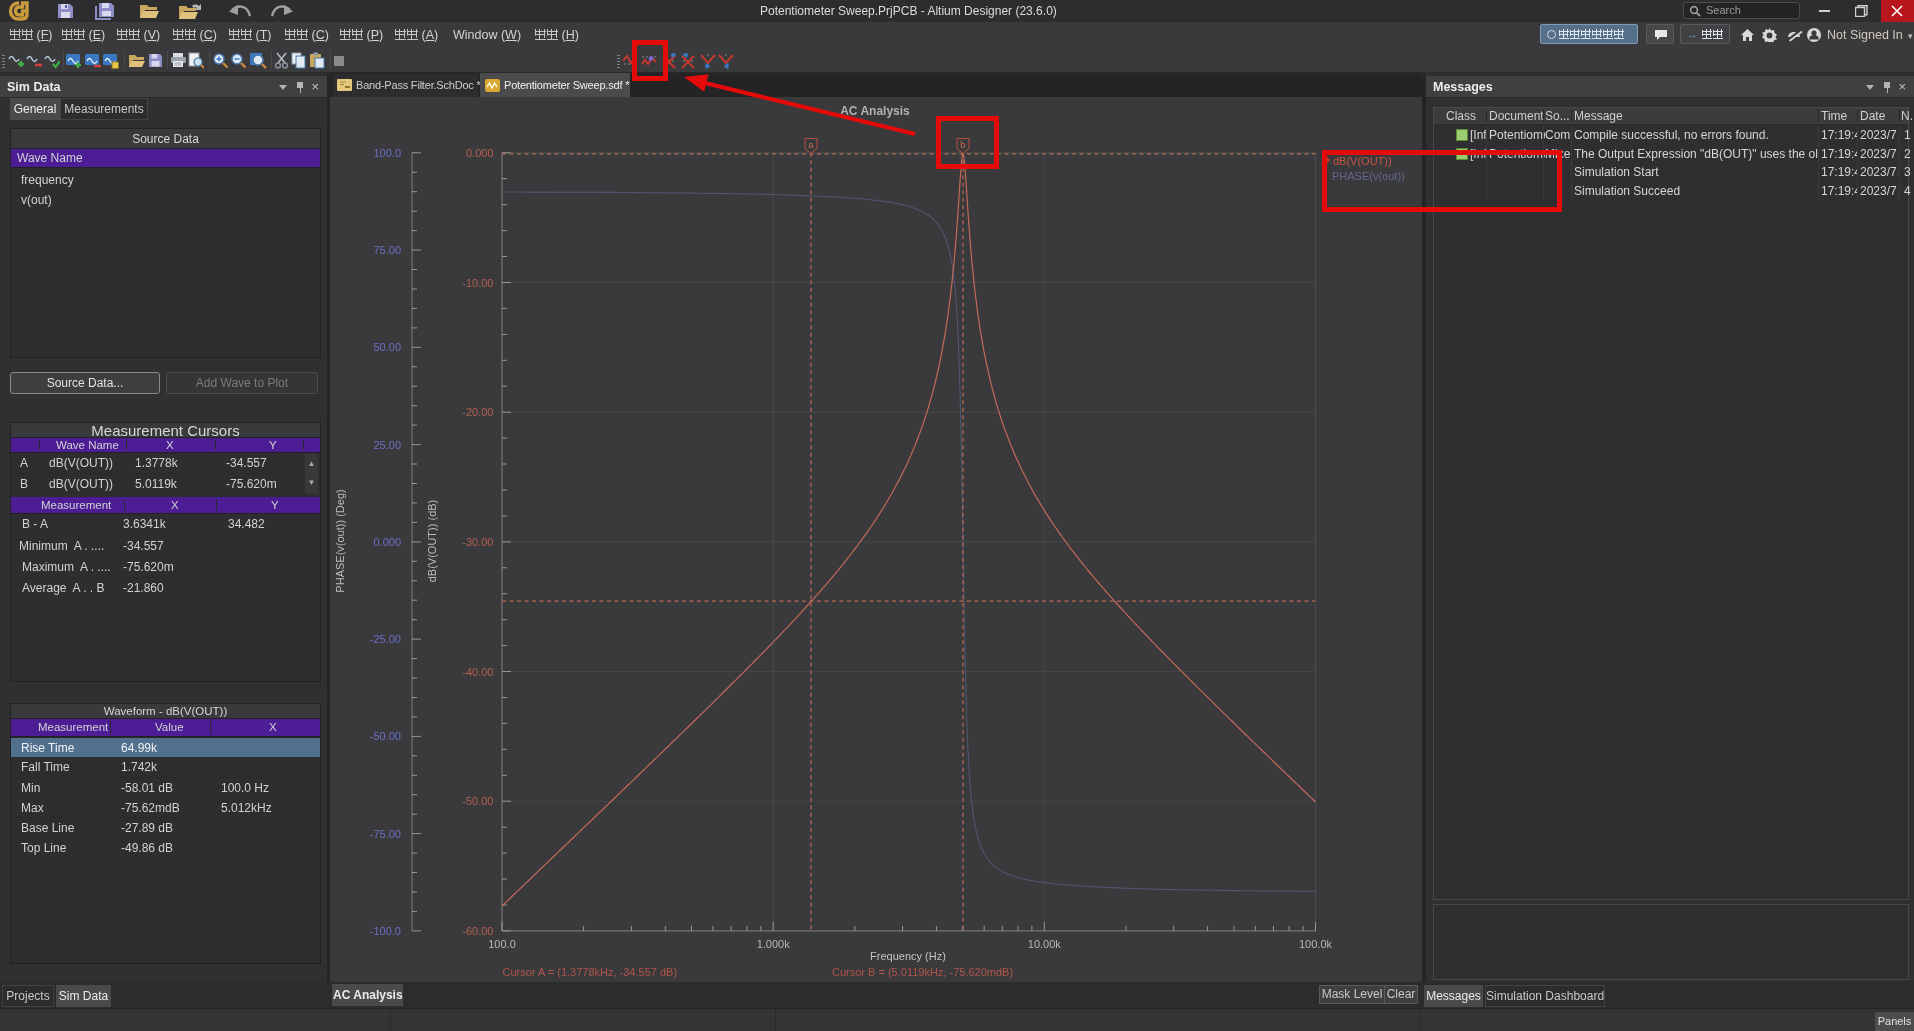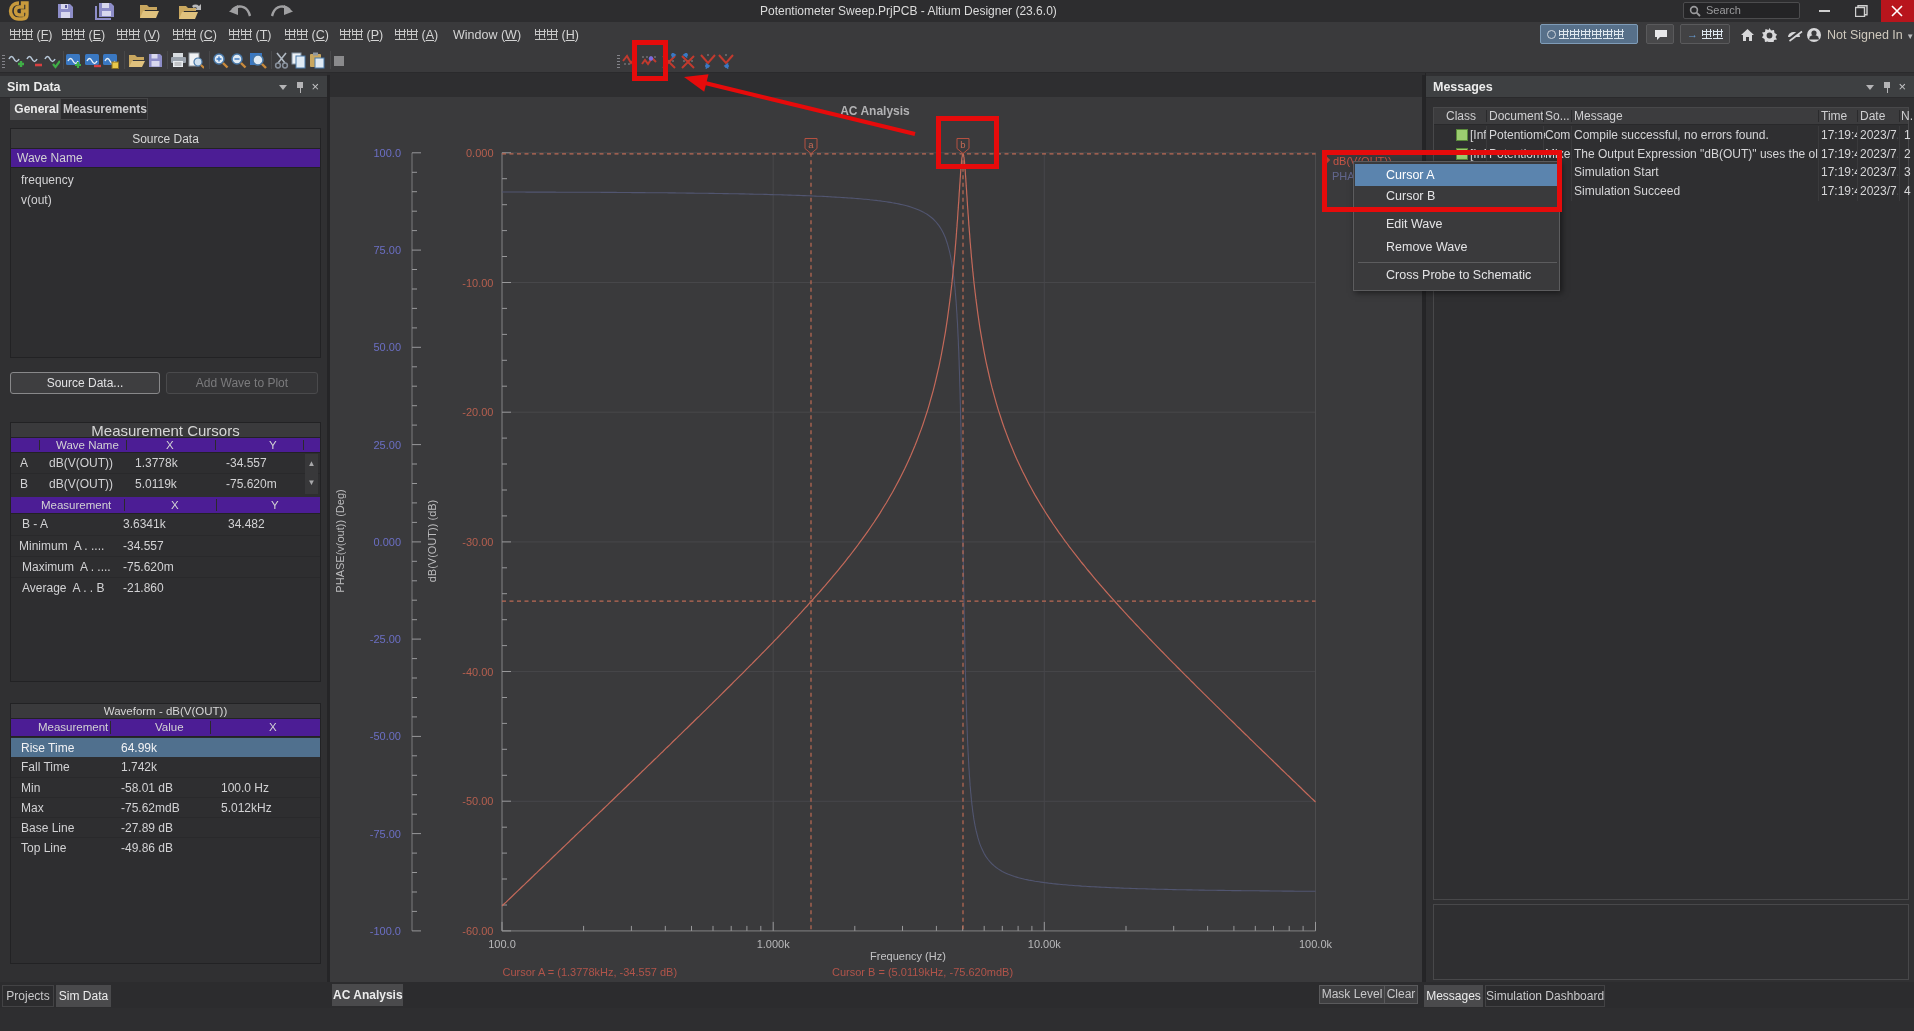--- a/index.html
+++ b/index.html
@@ -38,21 +38,21 @@
 
 #leftpanel{position:absolute;left:0;top:73px;width:327px;height:909px;background:#303032;}
 .phead{position:absolute;left:0;width:100%;height:22px;background:#3e4042;border-bottom:1px solid #2a2a2c;}
 .phead b{position:absolute;left:7px;top:4px;color:#ececec;font-size:12.5px;}
 .picons2{position:absolute;top:6px;right:8px;width:40px;height:12px;}
 .picons2::before{content:"";position:absolute;left:0;top:3px;border-left:4px solid transparent;border-right:4px solid transparent;border-top:5px solid #b4b4b6;}
 .picons2::after{content:"\00d7";position:absolute;right:0;top:-3px;color:#c4c4c6;font-size:13px;}
 .pin{position:absolute;left:17px;top:0px;width:8px;height:12px;}
 .pin i{position:absolute;left:1px;top:0;width:6px;height:6px;background:#b4b4b6;}
 .pin b{position:absolute;left:3.5px;top:6px;width:1.2px;height:5px;background:#b4b4b6;}
-.tab{position:absolute;font-size:12px;color:#c8c8ca;background:#2c2c2e;border:1px solid #434345;text-align:right;font-weight:bold;}
+.tab{position:absolute;font-size:12px;color:#c8c8ca;background:#2c2c2e;border:1px solid #434345;text-align:center;}
 .tab.on{background:#4a4a4c;color:#ececec;border-color:#4a4a4c;}
 .grp{position:absolute;left:10px;width:311px;border:1px solid #222224;background:#2e2e30;}
 .ghead{height:19px;background:#3a3a3c;border-bottom:1px solid #222224;color:#d6d6d6;font-size:12px;text-align:center;line-height:19px;}
 .chead{background:#4c1d95;border-bottom:1px solid #222224;color:#d2d2d4;font-size:12px;position:relative;}
 .row{position:relative;color:#d2d2d4;font-size:12px;}
 .cell{position:absolute;top:0;white-space:nowrap;}
 .vline{position:absolute;top:2px;bottom:2px;width:1px;background:#2a2a2c;}
 
 #btabs{position:absolute;left:0;top:982px;width:1914px;height:26px;background:#2c2c2e;}
 #statusbar{position:absolute;left:0;top:1008px;width:1914px;height:23px;background:#343436;border-top:1px solid #232325;}
@@ -375,20 +375,31 @@
         </div>
   <div class="row" style="height:20px;line-height:20px;border-top:1px solid #29292b">
           <span class="cell" style="left:10px">Base Line</span>
           <span class="cell" style="left:110px">-27.89 dB</span>
         </div>
   <div class="row" style="height:20px;line-height:20px;border-top:1px solid #29292b">
           <span class="cell" style="left:10px">Top Line</span>
           <span class="cell" style="left:110px">-49.86 dB</span>
         </div>
 </div>
+</div>
+<div id="docbar">
+<div class="abs" style="left:3px;top:1px;width:145px;height:23px;background:#2d2d2f;color:#cdcdcf;font-size:11px;letter-spacing:-0.2px;line-height:23px"><svg style="position:absolute;left:4px;top:5px" width="15" height="12" viewBox="0 0 15 12">
+          <rect x="0" y="0" width="15" height="12" rx="1" fill="#e3c77c"></rect>
+          <rect x="8" y="7" width="5" height="2" fill="#8a7430"></rect>
+          <path d="M3 3 h6 M3 5.5 h4" stroke="#a08a40" stroke-width="1"></path>
+        </svg><span style="margin-left:23px">Band-Pass Filter.SchDoc *</span></div>
+<div class="abs" style="left:150px;top:0px;width:150px;height:24px;background:#4b4b4d;color:#f0f0f2;font-size:11px;letter-spacing:-0.2px;line-height:24px"><svg style="position:absolute;left:5px;top:6px" width="15" height="13" viewBox="0 0 15 13">
+          <rect x="0" y="0" width="15" height="13" rx="2" fill="#d8a830"></rect>
+          <path d="M2 8 l2.5 -4 2.5 5 2.5 -5 2.5 4" fill="none" stroke="#fff" stroke-width="1.3"></path>
+        </svg><span style="margin-left:24px">Potentiometer Sweep.sdf *</span></div>
 </div>
 <div id="chartwin">
 <svg width="1092" height="885" viewBox="0 0 1092 885" font-family="Liberation Sans, sans-serif">
 <text x="545" y="18" font-size="12" font-weight="bold" fill="#b2b2b4" text-anchor="middle">AC Analysis</text>
 
 <g stroke="#47474a" stroke-width="1">
 <line x1="443.2" y1="55.8" x2="443.2" y2="833.9"></line>
           <line x1="714.3" y1="55.8" x2="714.3" y2="833.9"></line>
 <line x1="172" y1="185.5" x2="985.5" y2="185.5"></line>
           <line x1="172" y1="315.2" x2="985.5" y2="315.2"></line>
@@ -625,30 +636,28 @@
 </div>
 <div id="btabs">
 <div class="btab" style="left:2px;width:52px;line-height:21px">Projects</div>
 <div class="btab on" style="left:56px;width:55px;line-height:21px">Sim Data</div>
 <div class="btab on" style="left:332px;top:2px;width:71px;font-weight:bold;line-height:21px">AC Analysis</div>
 <div class="btab" style="left:1319px;width:66px;height:19px;line-height:17px;background:#3f3f41;border-color:#5a5a5c">Mask Level</div>
 <div class="btab" style="left:1384px;width:34px;height:19px;line-height:17px;background:#3f3f41;border-color:#5a5a5c">Clear</div>
 <div class="btab on" style="left:1424px;width:59px;line-height:21px">Messages</div>
 <div class="btab" style="left:1485px;width:120px;line-height:21px">Simulation Dashboard</div>
 </div>
+<div id="statusbar">
+<div class="abs" style="left:390px;top:0;width:1px;height:23px;background:#2a2a2c"></div>
+<div class="abs" style="left:775px;top:0;width:1px;height:23px;background:#2a2a2c"></div>
+<div class="abs" style="left:1420px;top:0;width:1px;height:23px;background:#2a2a2c"></div>
+<div class="abs" style="left:1875px;top:3px;width:39px;height:20px;background:#4d4d4f;color:#e2e2e4;font-size:11px;text-align:center;line-height:19px">Panels</div>
+</div>
 
 <div class="abs" style="left:327px;top:75px;width:3px;height:907px;background:#252527"></div>
 <div class="abs" style="left:1422px;top:75px;width:3px;height:907px;background:#252527"></div>
-<div id="ctxmenu">
-<div class="mitem" style="top:2px;background:#5b84ae;color:#fff">Cursor A</div>
-<div class="mitem" style="top:23px">Cursor B</div>
-<div class="mitem" style="top:51px">Edit Wave</div>
-<div class="mitem" style="top:74px">Remove Wave</div>
-<div class="abs" style="left:4px;top:100px;width:199px;height:1px;background:#5c5c5e"></div>
-<div class="mitem" style="top:102px">Cross Probe to Schematic</div>
-</div>
 <div class="redrect" style="left:632px;top:40px;width:36px;height:41px"></div>
 <div class="redrect" style="left:936px;top:116px;width:63px;height:53px"></div>
 <div class="redrect" style="left:1322px;top:150px;width:240px;height:62px"></div>
 <svg class="abs" style="left:650px;top:60px" width="290" height="90" viewBox="0 0 290 90">
 <line x1="55" y1="23" x2="265" y2="74" stroke="#e60b0b" stroke-width="4"></line>
 <polygon points="34,17 58.5,14.2 54.2,31.8" fill="#e60b0b"></polygon>
 </svg>
 </div>
 </body></html>

